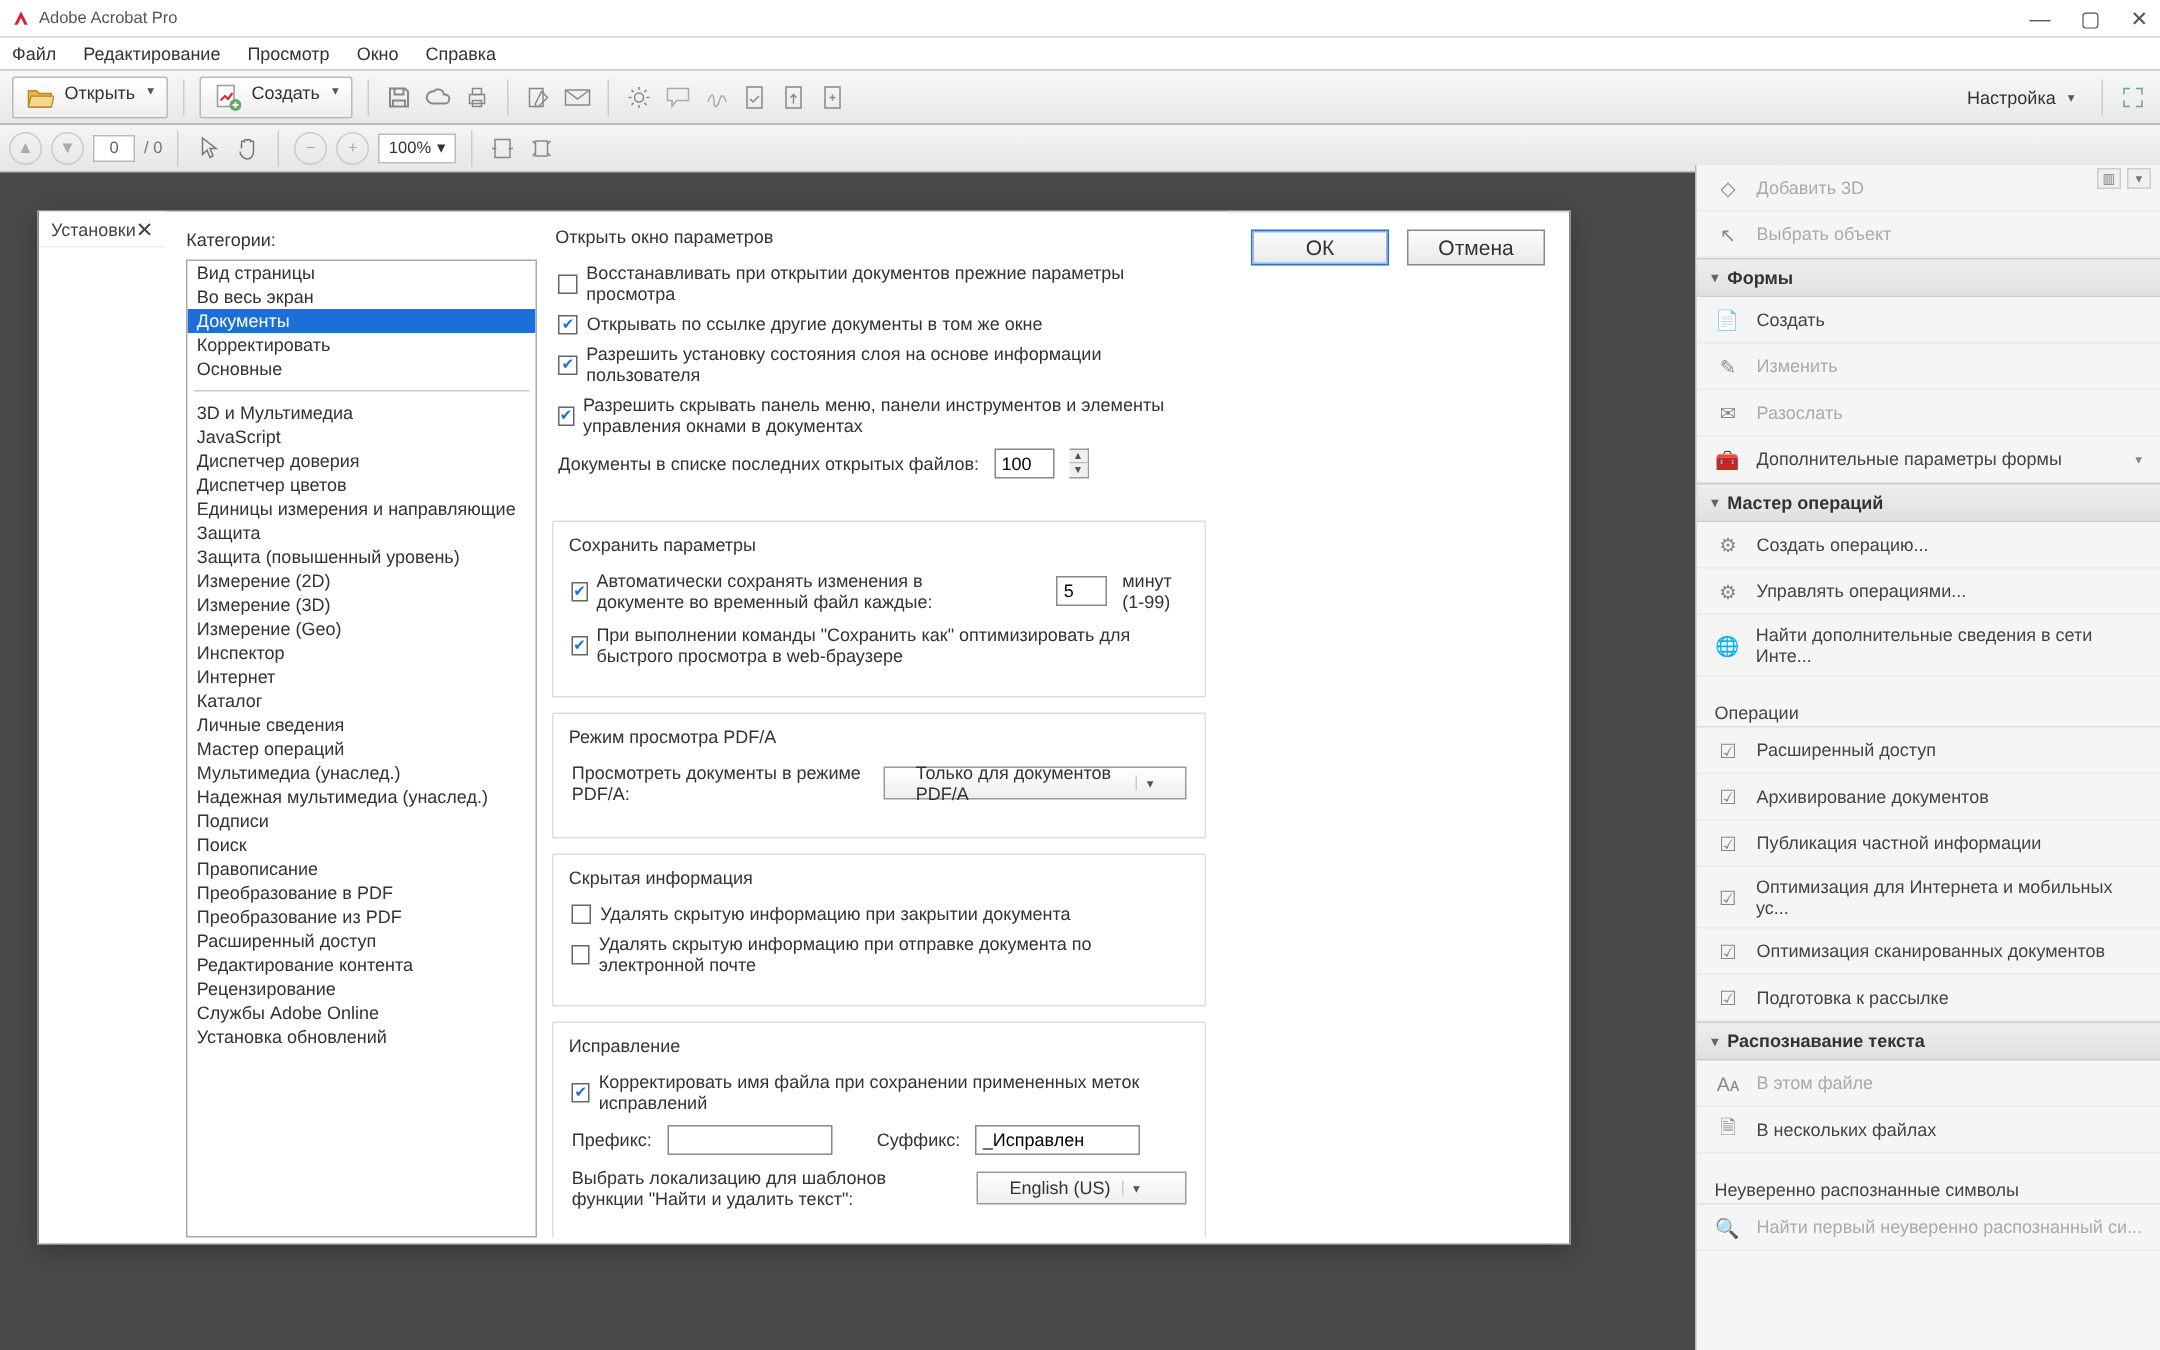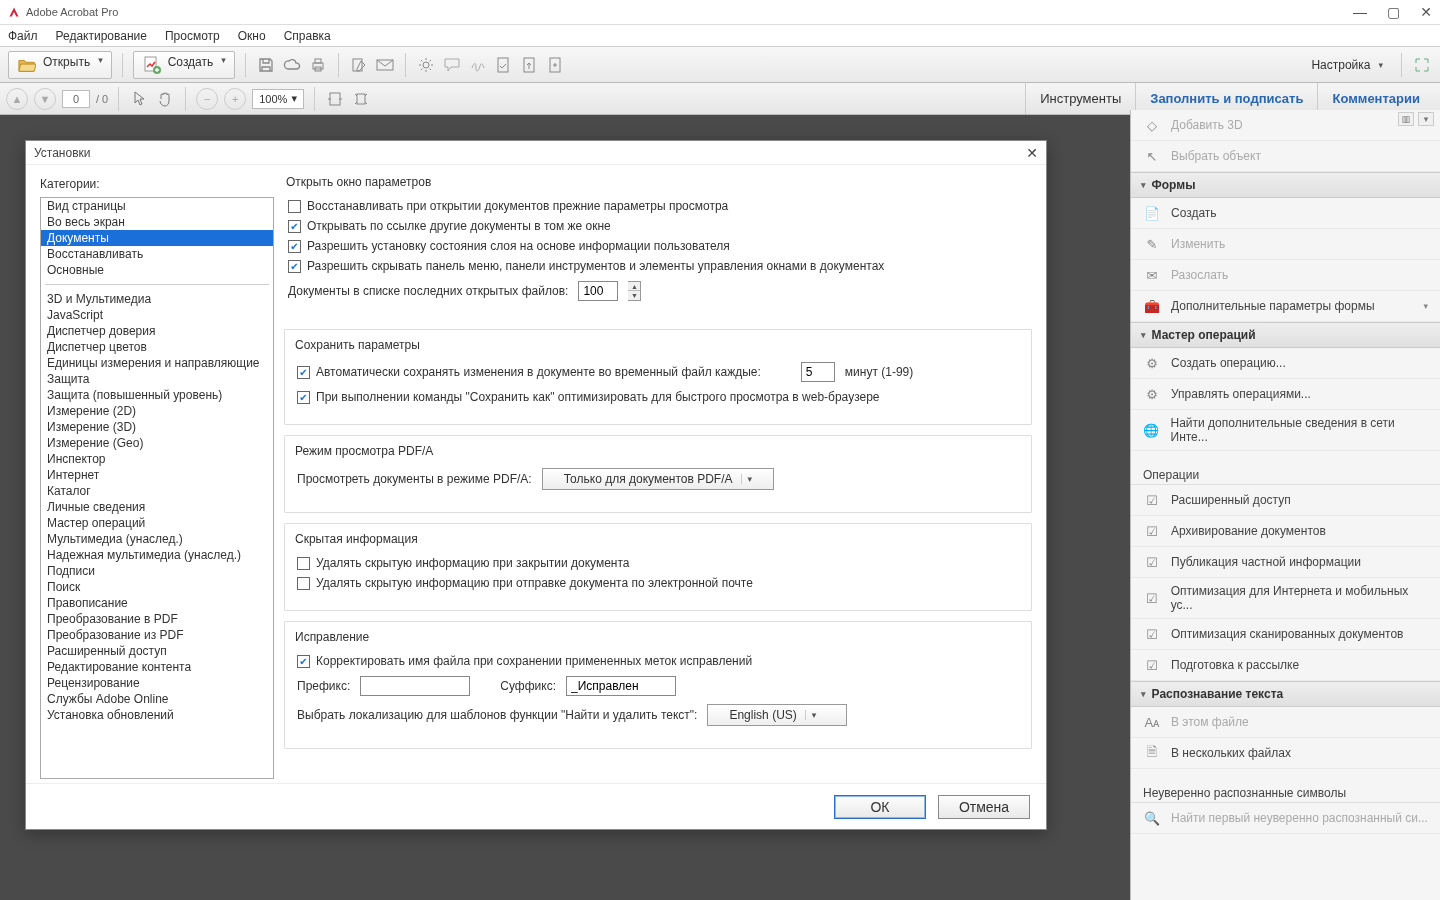--- a/index.html
+++ b/index.html
@@ -42,21 +42,21 @@
 .rp-row.disabled { color:#aaa; }
 .rp-header { background:linear-gradient(#eee,#e0e0e0); border-top:1px solid #ccc; border-bottom:1px solid #ccc; font-weight:600; padding:5px 10px; font-size:12px; display:flex; align-items:center; gap:6px; }
 .rp-header .chev { font-size:9px; color:#666; }
 .rp-ico { width:18px; height:18px; display:inline-flex; align-items:center; justify-content:center; font-size:13px; color:#888; }
 .rp-chev-r { margin-left:auto; font-size:9px; color:#888; }
 .rp-section-title { padding:6px 12px 2px; font-size:12px; font-weight:400; color:#444; border-bottom:1px solid #dedede;margin-top:11px; }
 .rp-top-icons { position:absolute; top:0; right:4px; display:flex; gap:4px; padding:2px; }
 .rp-top-icons span { width:16px; height:14px; border:1px solid #ccc; background:#f0f0f0; font-size:9px; display:inline-flex; align-items:center; justify-content:center; color:#777;}
 
 
-.overlay { position:absolute; top:140px; left:25px; width:1022px; height:690px; background:#fff; border:1px solid #888; box-shadow:0 4px 16px rgba(0,0,0,.3); display:flex; flex-direction:column; }
+.overlay { position:absolute; top:140px; left:25px; width:1022px; height:690px; background:#fff; border:1px solid #888; box-shadow:0 4px 16px rgba(0,0,0,.3); display:flex; flex-direction:row; }
 .dlg-title { height:24px; background:#fff; display:flex; align-items:center; padding:0 8px; font-size:12px; color:#444; border-bottom:1px solid #eee; }
 .dlg-title .close { margin-left:auto; font-size:14px; color:#444; cursor:default; }
 .dlg-body { flex:1; display:flex; padding:12px 14px 4px; gap:10px; overflow:hidden; }
 .catcol { width:234px; display:flex; flex-direction:column; }
 .catlabel { font-size:12px; color:#333; margin-bottom:6px; }
 .catlist { flex:1; border:1px solid #aaa; background:#fff; overflow-y:auto; font-size:12px; }
 .catlist::-webkit-scrollbar { width:14px; }
 .catlist::-webkit-scrollbar-track { background:#f0f0f0; border-left:1px solid #ddd; }
 .catlist::-webkit-scrollbar-thumb { background:#cfcfcf; border:1px solid #bbb; }
 .cat-item { padding:1px 6px; cursor:default; white-space:nowrap; overflow:hidden; text-overflow:ellipsis; }
@@ -243,31 +243,20 @@
         <path d="M1 7h3M12 7h3" stroke="#888"></path>
       </svg>
     </span>
   <span class="tb-icon">
       <svg width="16" height="14" viewBox="0 0 16 14">
         <rect x="4" y="2" width="8" height="10" fill="none" stroke="#888"></rect>
         <path d="M2 2l2 2M14 2l-2 2M2 12l2-2M14 12l-2-2" stroke="#888"></path>
       </svg>
     </span>
   <div class="spacer"></div>
-  <div class="tabs">
-    <div class="tab">
-        <span>Инструменты</span>
-      </div>
-    <div class="tab active">
-        <span>Заполнить и подписать</span>
-      </div>
-    <div class="tab active">
-        <span>Комментарии</span>
-      </div>
-  </div>
 </div>
 
 <div class="rightpanel">
   <div class="rp-top-icons">
       <span>▥</span>
       <span>▾</span>
     </div>
   <div class="rp-row disabled">
       <span class="rp-ico">◇</span>
       <span>Добавить 3D</span>
@@ -367,21 +356,21 @@
     <span>Установки</span>
     <span class="close">✕</span>
   </div>
   <div class="dlg-body">
     <div class="catcol">
       <div class="catlabel">Категории:</div>
       <div class="catlist">
         <div class="cat-item">Вид страницы</div>
         <div class="cat-item">Во весь экран</div>
         <div class="cat-item sel">Документы</div>
-        <div class="cat-item">Восстанавливать</div>
+        <div class="cat-item">Корректировать</div>
         <div class="cat-item">Основные</div>
         <div class="cat-sep"></div>
         <div class="cat-item">3D и Мультимедиа</div>
         <div class="cat-item">JavaScript</div>
         <div class="cat-item">Диспетчер доверия</div>
         <div class="cat-item">Диспетчер цветов</div>
         <div class="cat-item">Единицы измерения и направляющие</div>
         <div class="cat-item">Защита</div>
         <div class="cat-item">Защита (повышенный уровень)</div>
         <div class="cat-item">Измерение (2D)</div>

